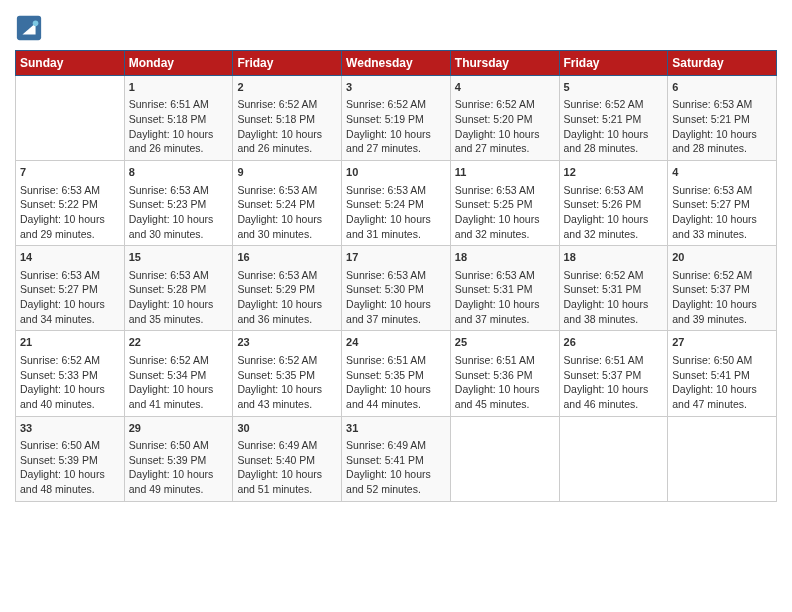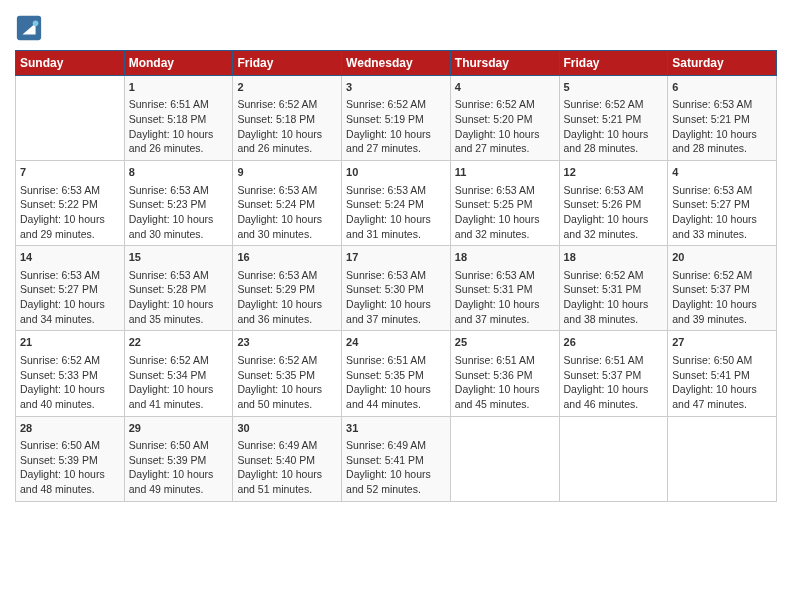--- a/index.html
+++ b/index.html
@@ -273,21 +273,21 @@
           <div>Sunrise: 6:52 AM</div>
           <div>Sunset: 5:34 PM</div>
           <div>Daylight: 10 hours</div>
           <div>and 41 minutes.</div>
         </td>
         <td>
           <span class="day-num">23</span>
           <div>Sunrise: 6:52 AM</div>
           <div>Sunset: 5:35 PM</div>
           <div>Daylight: 10 hours</div>
-          <div>and 50 minutes.</div>
+          <div>and 43 minutes.</div>
         </td>
         <td>
           <span class="day-num">24</span>
           <div>Sunrise: 6:51 AM</div>
           <div>Sunset: 5:35 PM</div>
           <div>Daylight: 10 hours</div>
           <div>and 44 minutes.</div>
         </td>
         <td>
           <span class="day-num">25</span>
@@ -306,21 +306,21 @@
         <td>
           <span class="day-num">27</span>
           <div>Sunrise: 6:50 AM</div>
           <div>Sunset: 5:41 PM</div>
           <div>Daylight: 10 hours</div>
           <div>and 47 minutes.</div>
         </td>
       </tr>
       <tr>
         <td>
-          <span class="day-num">28</span>
+          <span class="day-num">33</span>
           <div>Sunrise: 6:50 AM</div>
           <div>Sunset: 5:39 PM</div>
           <div>Daylight: 10 hours</div>
           <div>and 48 minutes.</div>
         </td>
         <td>
           <span class="day-num">29</span>
           <div>Sunrise: 6:50 AM</div>
           <div>Sunset: 5:39 PM</div>
           <div>Daylight: 10 hours</div>

